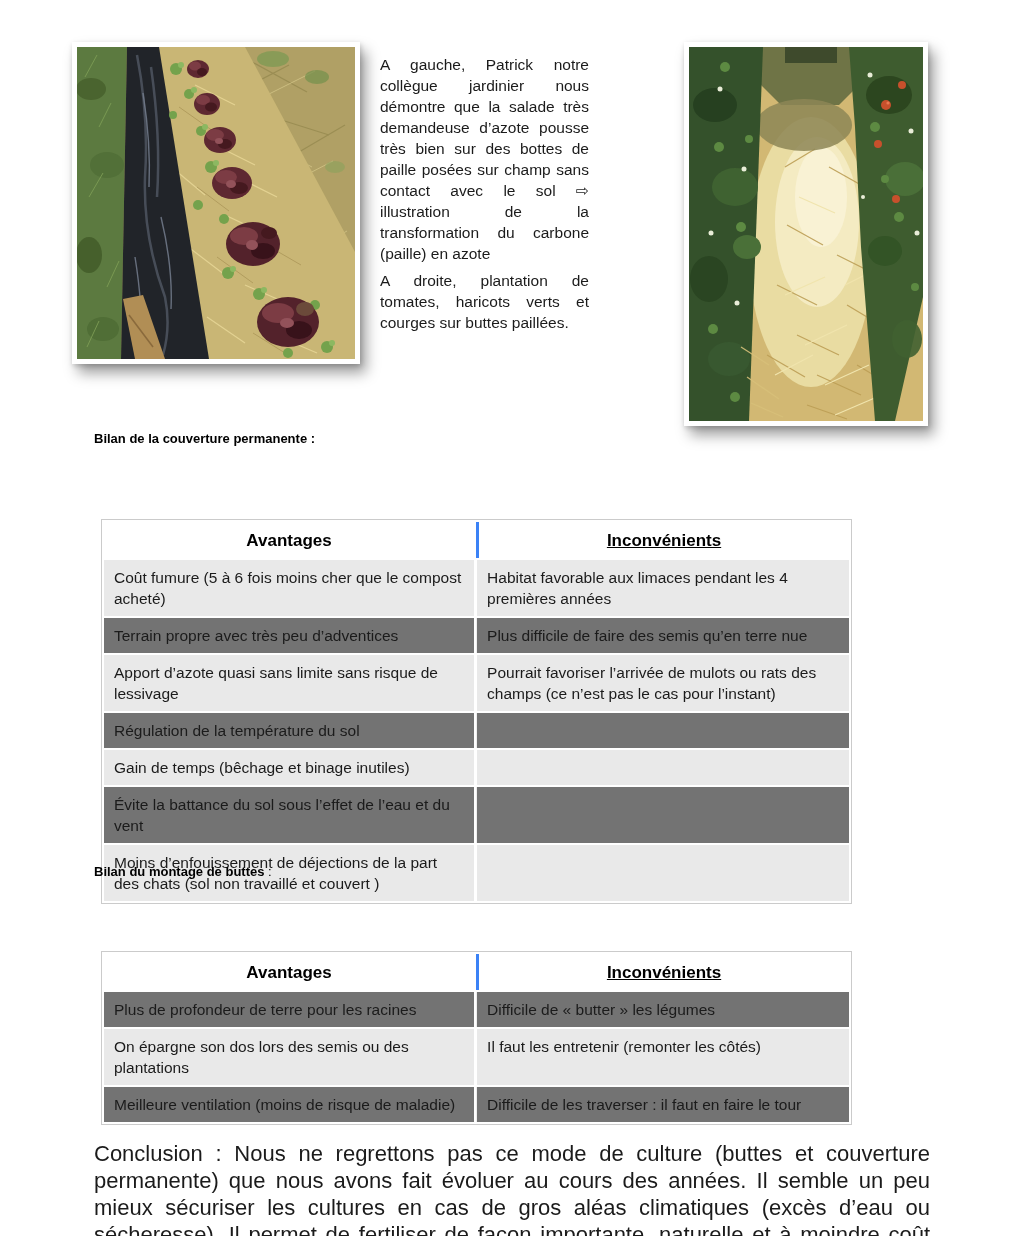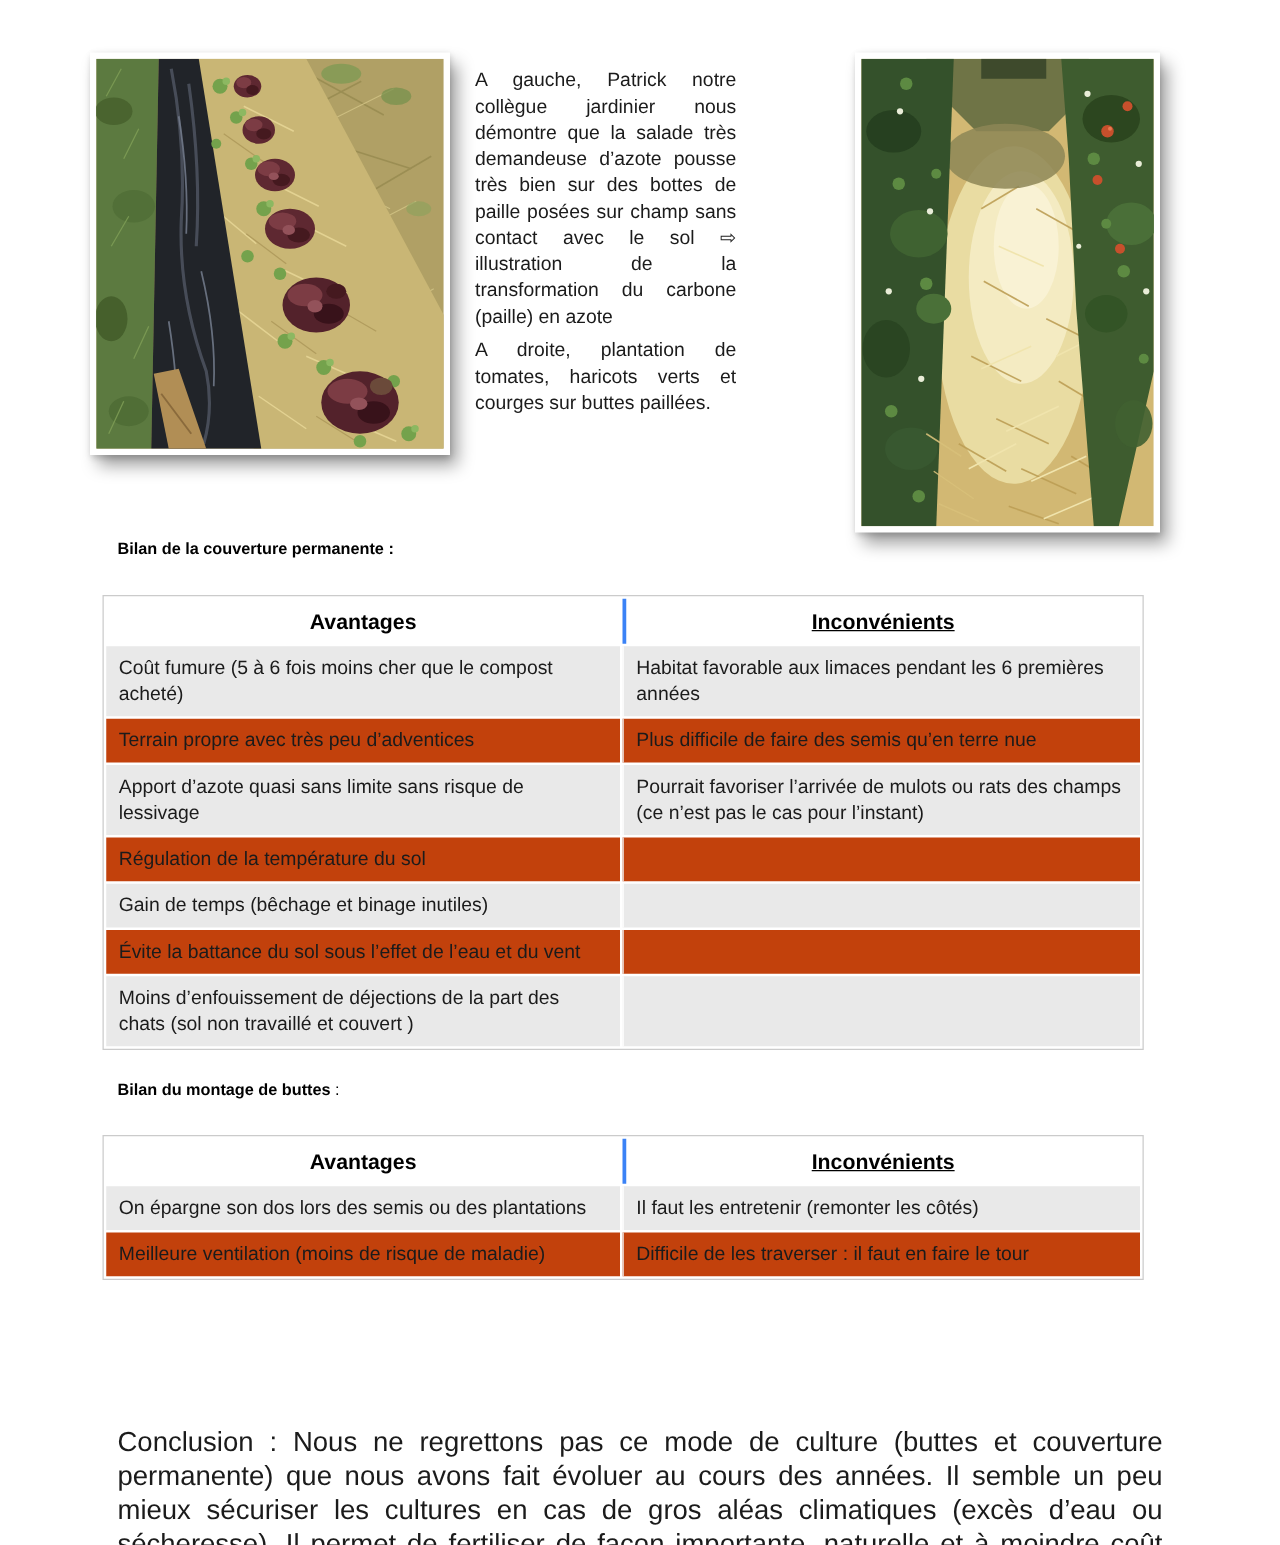--- a/index.html
+++ b/index.html
@@ -24,33 +24,33 @@
   
   .section-title{
     position:absolute;left:94px;margin:0;font-size:13px;line-height:20px;
     font-weight:700;color:#000;
   }
   .st-1{top:429px;}
   .st-2{top:862px;text-align:center;}
   .section-title .ts{font-weight:400;}
   
   table.bilan{
-    position:absolute;left:82px;width:833px;table-layout:fixed;
+    position:absolute;left:101px;width:751px;table-layout:fixed;
     border-collapse:separate;border-spacing:2px;background:#ffffff;
-    border:1px solid #cbcbcb;font-size:15.5px;line-height:21px;
+    border:1px solid #cbcbcb;font-size:15.5px;line-height:21px;margin-top:43px;
   }
   .t1{top:476px;}
   .t2{top:908px;}
   table.bilan th{
     width:50%;font-size:17px;font-weight:700;text-align:center;
     padding:8px 10px 7px 10px;color:#000;background:#ffffff;
   }
   table.bilan th + th{border-left:3px solid #3b82f6;text-decoration:underline;}
   table.bilan td{
-    width:50%;vertical-align:top;padding:7px 10px;background:#c2410c;
+    width:50%;vertical-align:top;padding:7px 10px;background:#737373;
   }
   table.bilan td + td{border-left:1px solid #efefef;}
   table.bilan tr.stripe td{background:#e9e9e9;border-left-color:#ffffff;}
   
   .conclusion{
     position:absolute;left:94px;top:1140px;width:836px;margin:0;
     font-size:22px;line-height:27px;text-align:justify;
   }
 </style>
 </head>
@@ -269,21 +269,21 @@
   <table class="bilan t1">
     <thead>
       <tr>
         <th>Avantages</th>
         <th>Inconvénients</th>
       </tr>
     </thead>
     <tbody>
       <tr class="stripe">
         <td>Coût fumure (5 à 6 fois moins cher que le compost acheté)</td>
-        <td>Habitat favorable aux limaces pendant les 6 premières années</td>
+        <td>Habitat favorable aux limaces pendant les 4 premières années</td>
       </tr>
       <tr>
         <td>Terrain propre avec très peu d’adventices</td>
         <td>Plus difficile de faire des semis qu’en terre nue</td>
       </tr>
       <tr class="stripe">
         <td>Apport d’azote quasi sans limite sans risque de lessivage</td>
         <td>Pourrait favoriser l’arrivée de mulots ou rats des champs (ce n’est pas le cas pour l’instant)</td>
       </tr>
       <tr>
@@ -308,20 +308,24 @@
   <h2 class="section-title st-2"><span class="tb">Bilan du montage de buttes</span><span class="ts"> :</span></h2>
 
   <table class="bilan t2">
     <thead>
       <tr>
         <th>Avantages</th>
         <th>Inconvénients</th>
       </tr>
     </thead>
     <tbody>
+      <tr>
+        <td>Plus de profondeur de terre pour les racines</td>
+        <td>Difficile de « butter » les légumes</td>
+      </tr>
       <tr class="stripe">
         <td>On épargne son dos lors des semis ou des plantations</td>
         <td>Il faut les entretenir  (remonter les côtés)</td>
       </tr>
       <tr>
         <td>Meilleure ventilation (moins de risque de maladie)</td>
         <td>Difficile de les traverser : il faut en faire le tour</td>
       </tr>
     </tbody>
   </table>

